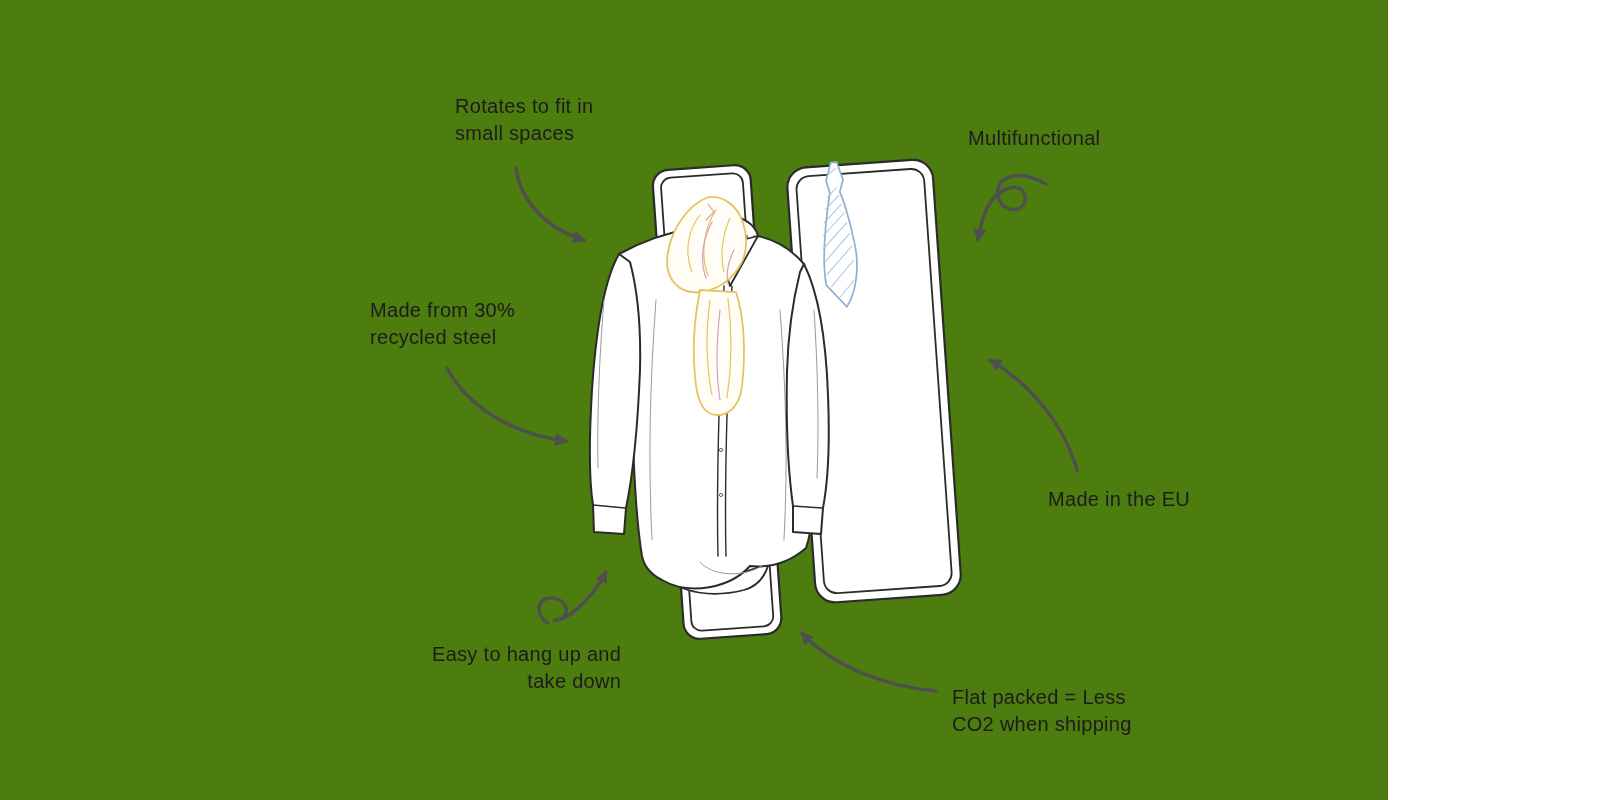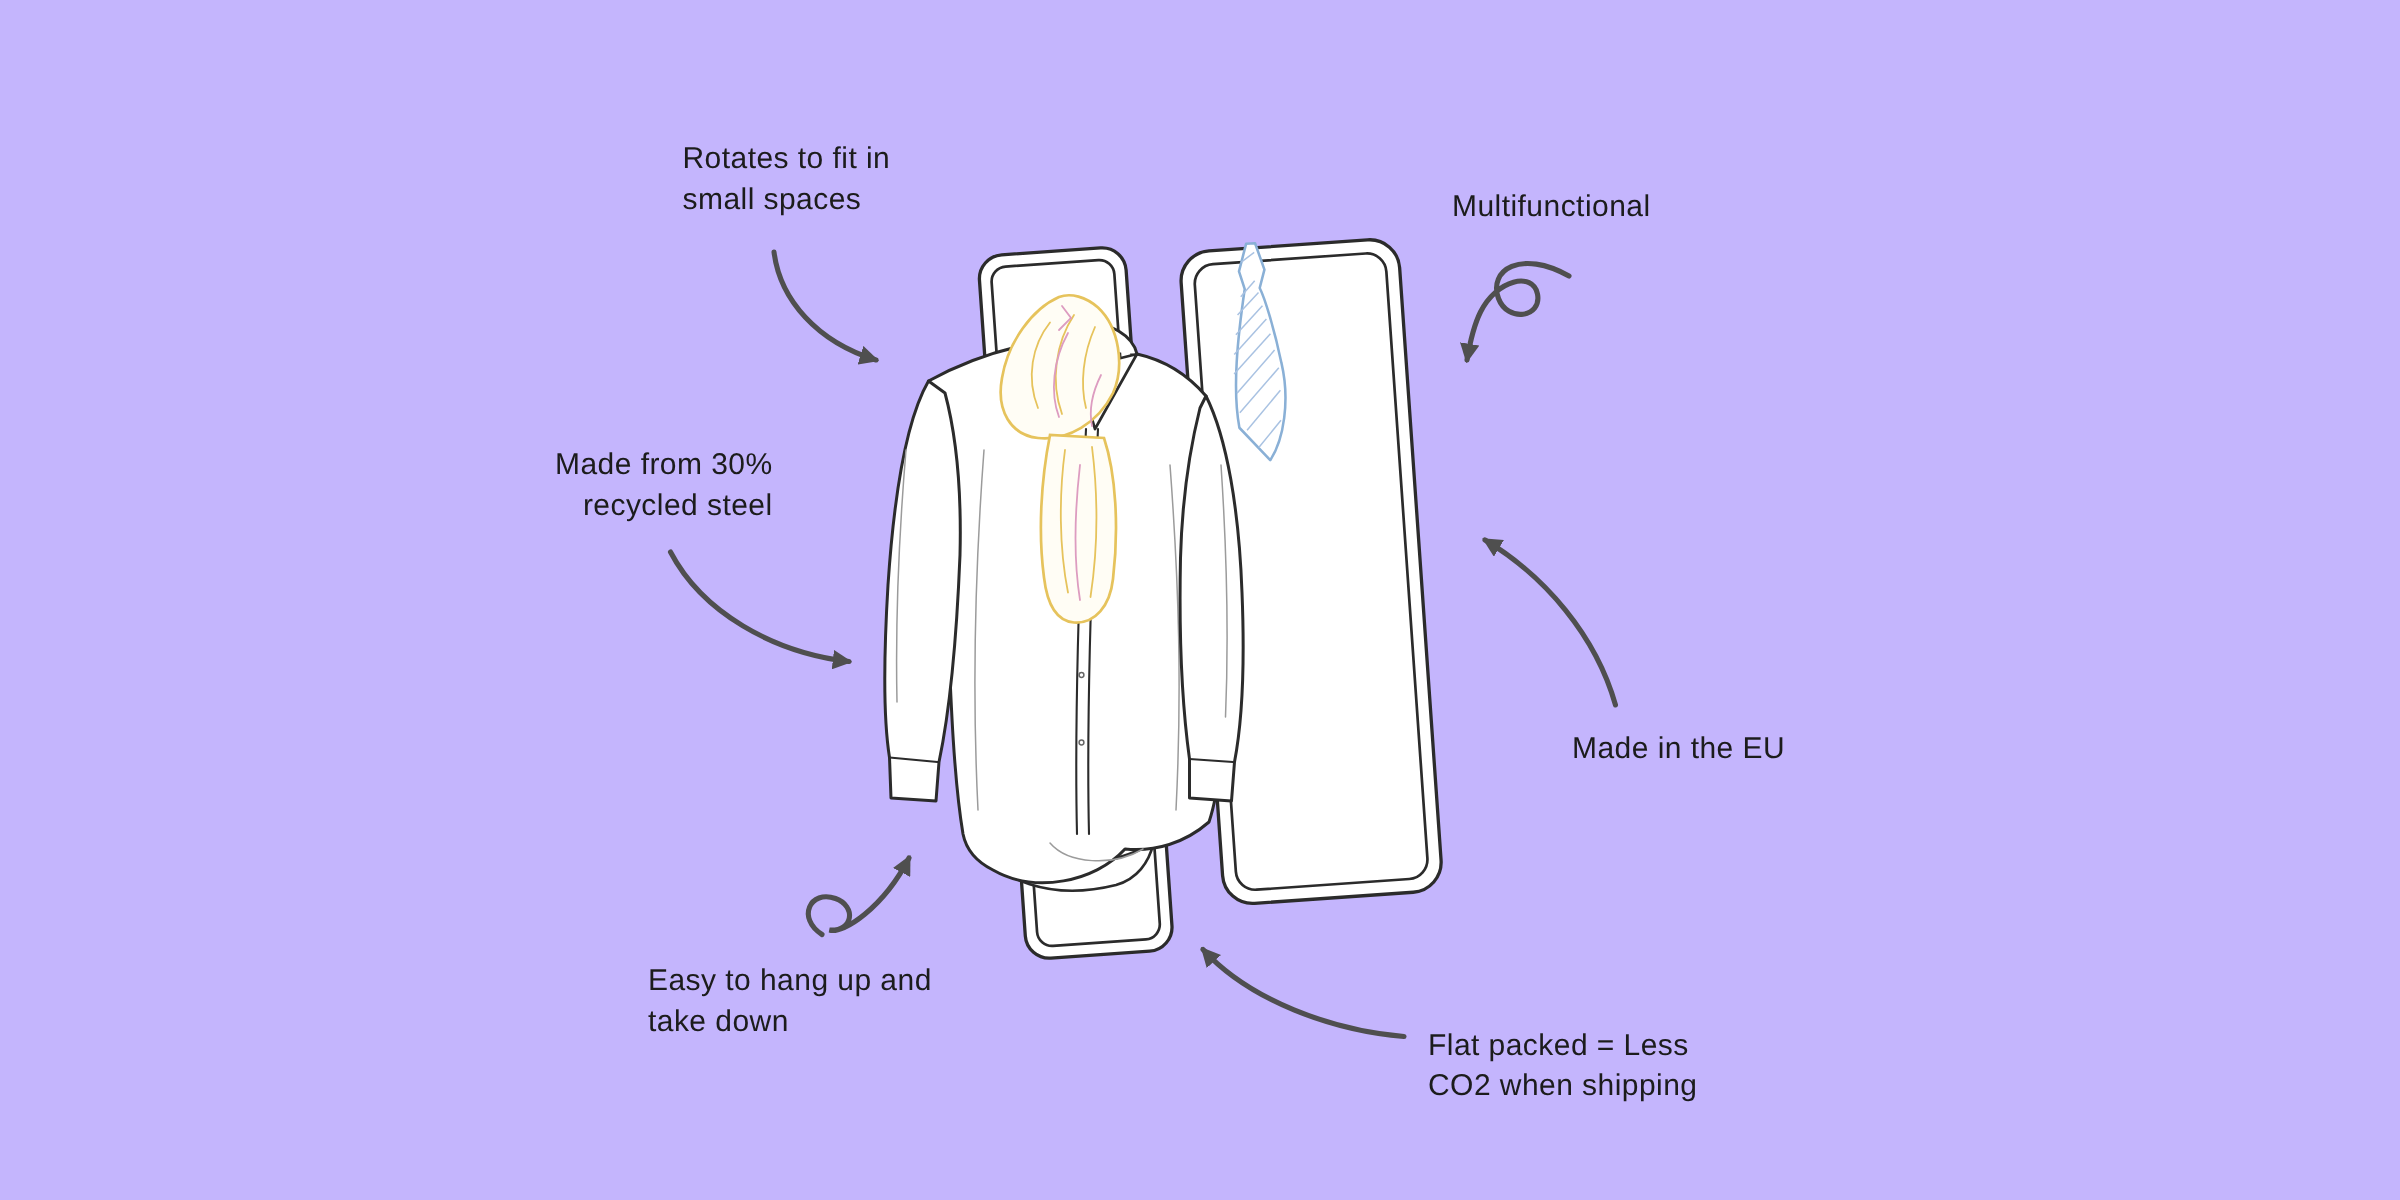--- a/index.html
+++ b/index.html
@@ -1,19 +1,19 @@
 <!DOCTYPE html>
 <html><head>
 <meta charset="utf-8">
 <style>
   html,body{margin:0;padding:0;background:#ffffff;}
   .stage{
     position:relative;
-    width:1600px;height:800px;
-    background:#c4b5fd;
+    width:1388px;height:800px;
+    background:#4d7c0f;
     font-family:"Liberation Sans", sans-serif;
     overflow:hidden;
   }
   .illustration{position:absolute;left:0;top:0;width:1600px;height:800px;}
   .label{
     position:absolute;
     font-size:20px;
     line-height:27px;
     letter-spacing:.3px;
     color:#1c1c1c;
@@ -141,30 +141,30 @@
 
   <div class="label" style="left:455px; top:93px;">
     <span>Rotates to fit in</span>
     <span>small spaces</span>
   </div>
 
   <div class="label" style="left:968px; top:125px;">
     <span>Multifunctional</span>
   </div>
 
-  <div class="label" style="left:370px; top:297px;text-align:right;">
+  <div class="label" style="left:370px; top:297px;">
     <span>Made from 30%</span>
     <span>recycled steel</span>
   </div>
 
   <div class="label" style="left:1008px; top:486px;margin-left:40px;">
     <span>Made in the EU</span>
   </div>
 
-  <div class="label" style="left:432px; top:641px;">
+  <div class="label" style="left:432px; top:641px;text-align:right;">
     <span>Easy to hang up and</span>
     <span>take down</span>
   </div>
 
   <div class="label" style="left:952px; top:639px;margin-top:45px;">
     <span>Flat packed = Less</span>
     <span>CO2 when shipping</span>
   </div>
 
 </div>

